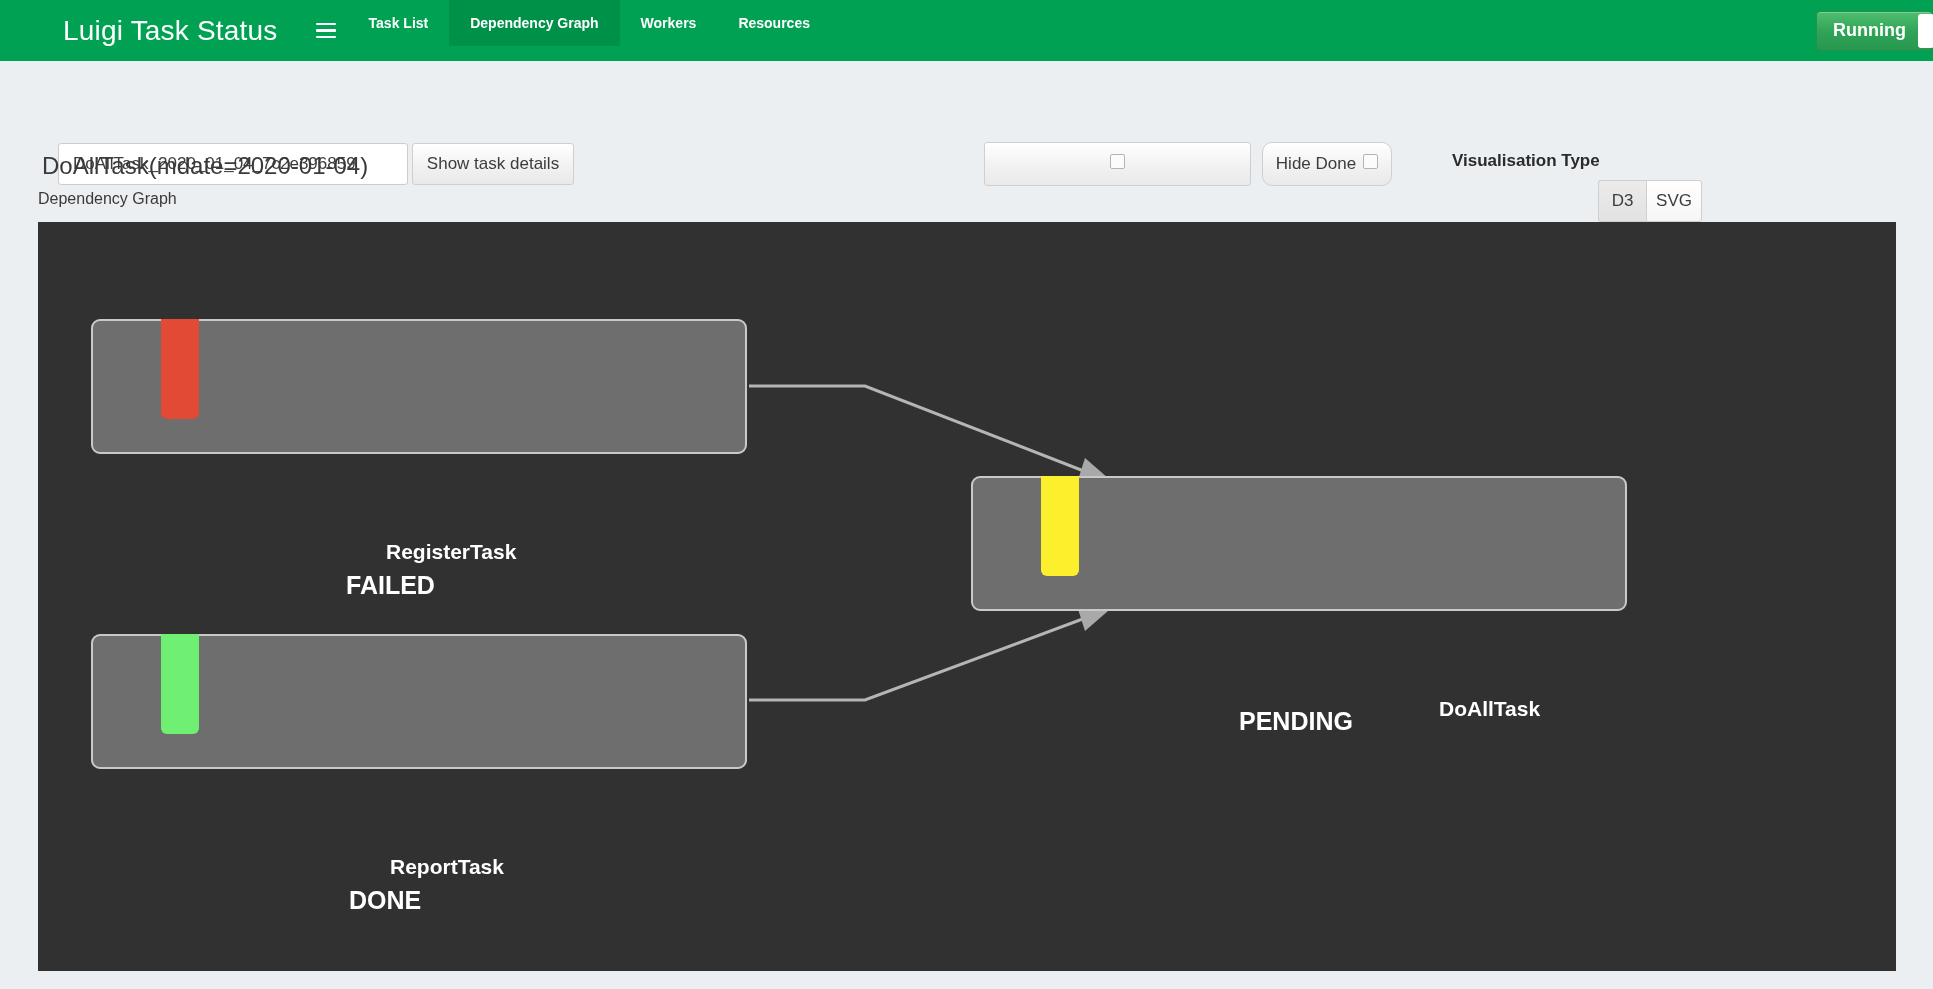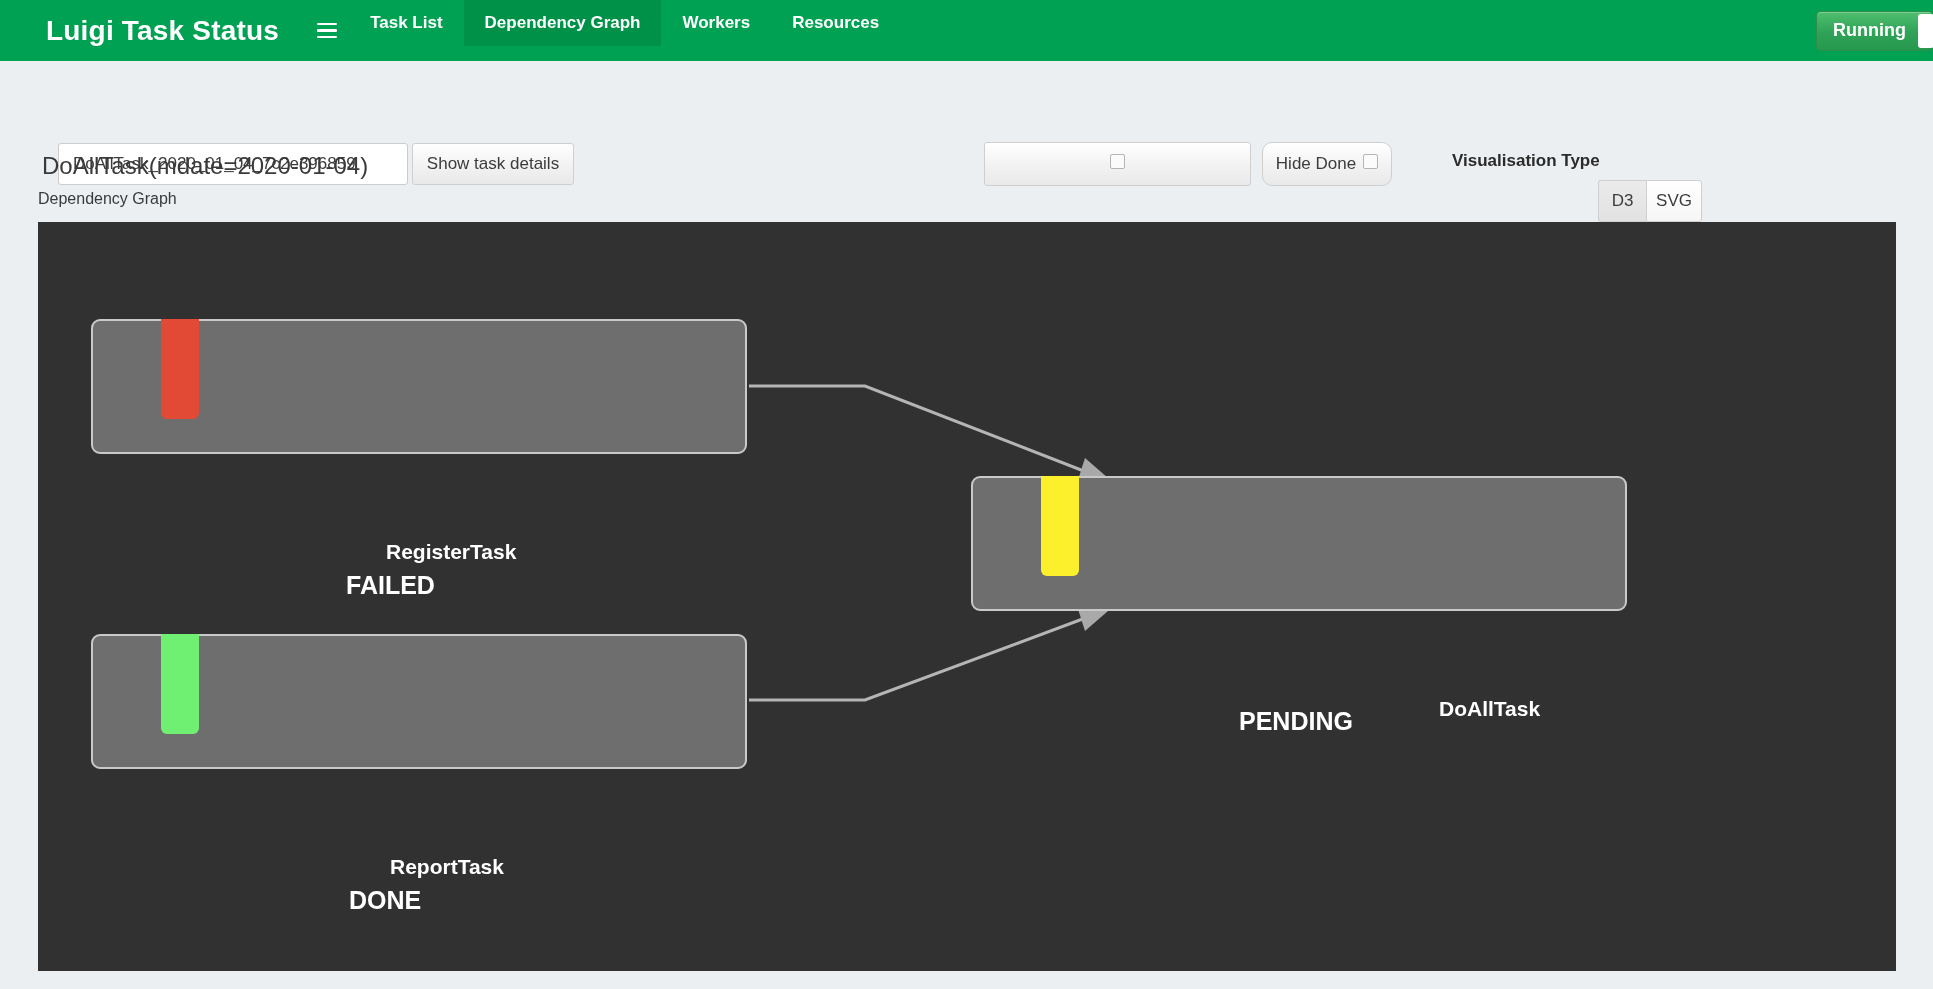--- a/index.html
+++ b/index.html
@@ -16,41 +16,41 @@
   .navbar {
     position: absolute; left: 0; top: 0;
     width: 1933px; height: 61px;
     background: #00a152;
     display: flex; align-items: center;
     white-space: nowrap;
   }
   .brand {
     color: #ffffff;
     font-size: 28px;
-    font-weight: 700;
-    padding: 0 26px 0 46px;
+    font-weight: 400;
+    padding: 0 26px 0 63px;
     letter-spacing: .2px;
     line-height: 61px;
   }
   .hamburger {
     width: 44px; height: 61px;
     display: flex; flex-direction: column;
     align-items: center; justify-content: center;
     gap: 4px; cursor: pointer;
   }
   .hamburger span {
     display: block; width: 20px; height: 2.5px;
     background: #ffffff; border-radius: 1px;
   }
   .nav-tabs { display: flex; align-items: stretch; height: 61px; }
   .nav-tab {
     display: flex; align-items: center;
     padding: 0 21px;
     color: #ffffff;
-    font-size: 17px; font-weight: 700;
+    font-size: 14px; font-weight: 700;
     height: 46px;
     cursor: pointer;
     text-decoration: none;
   }
   .nav-tab.active { background: #009149; }
 
   .nav-right {
     margin-left: auto;
     display: flex; align-items: center;
     padding-right: 0px;

